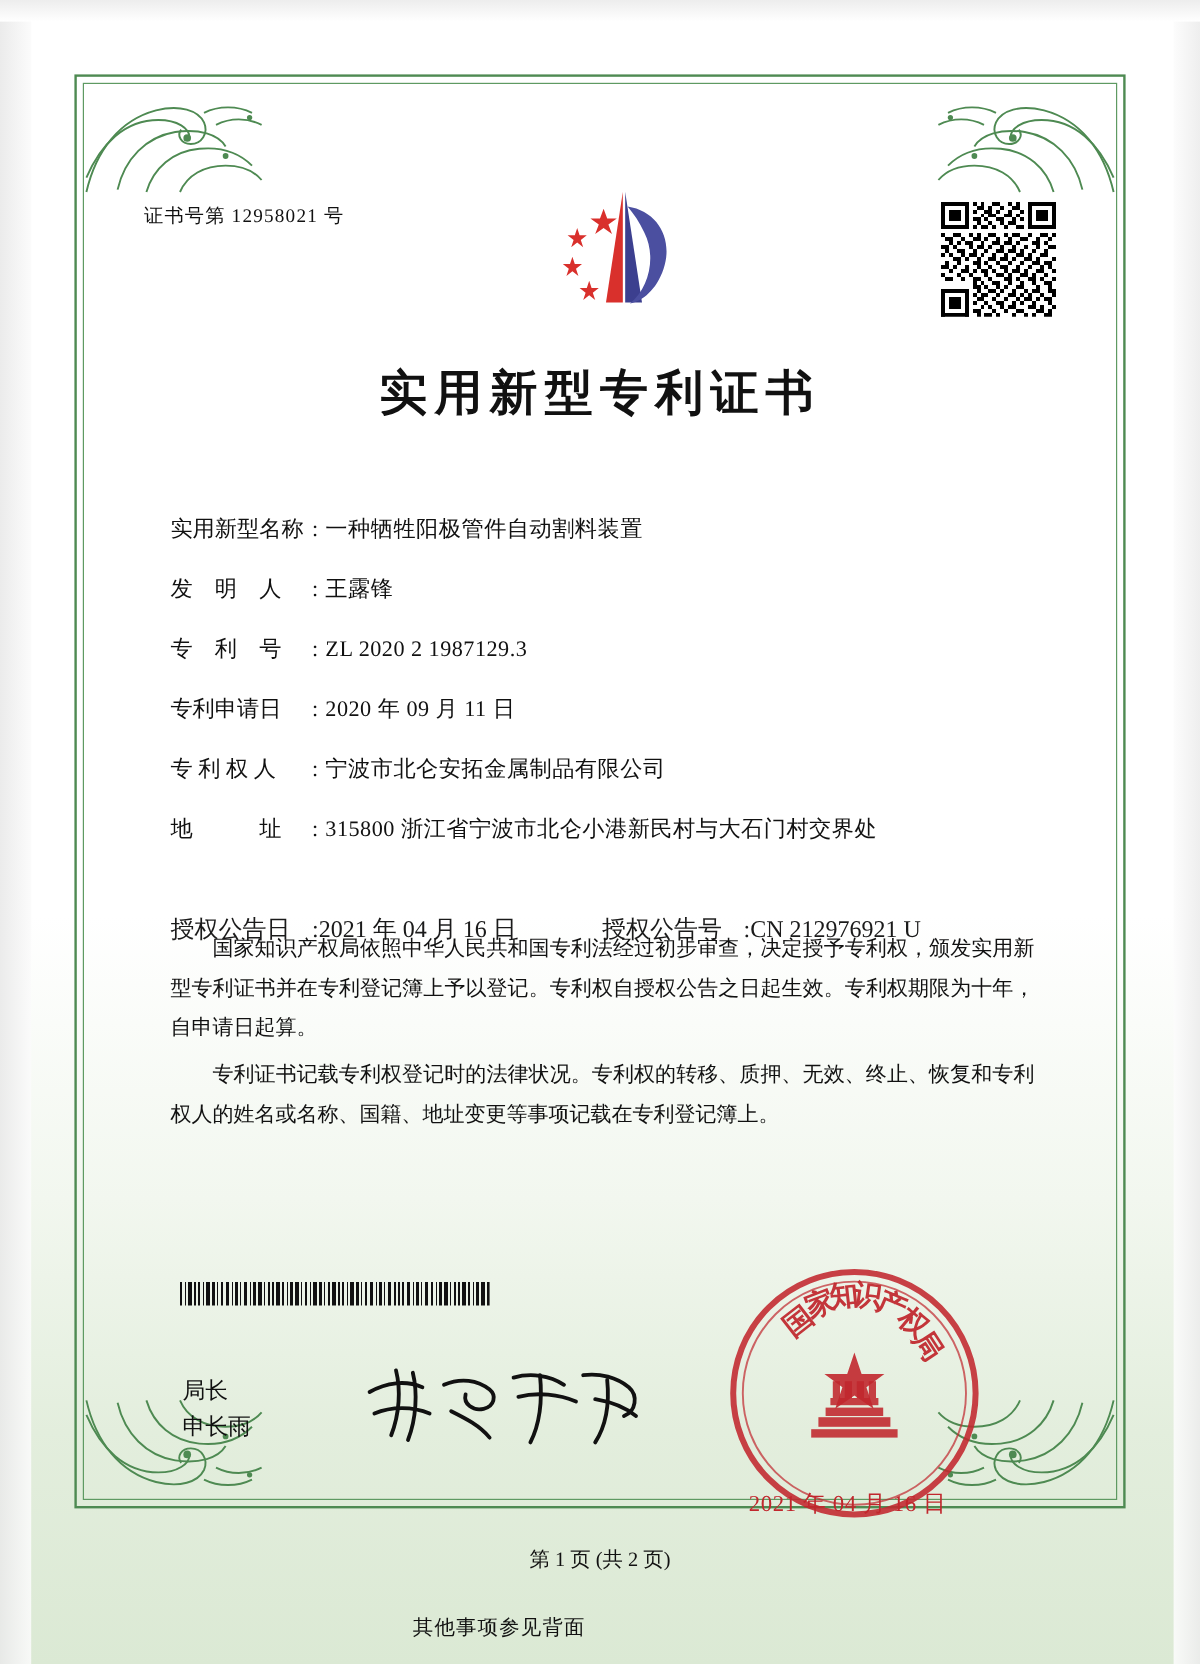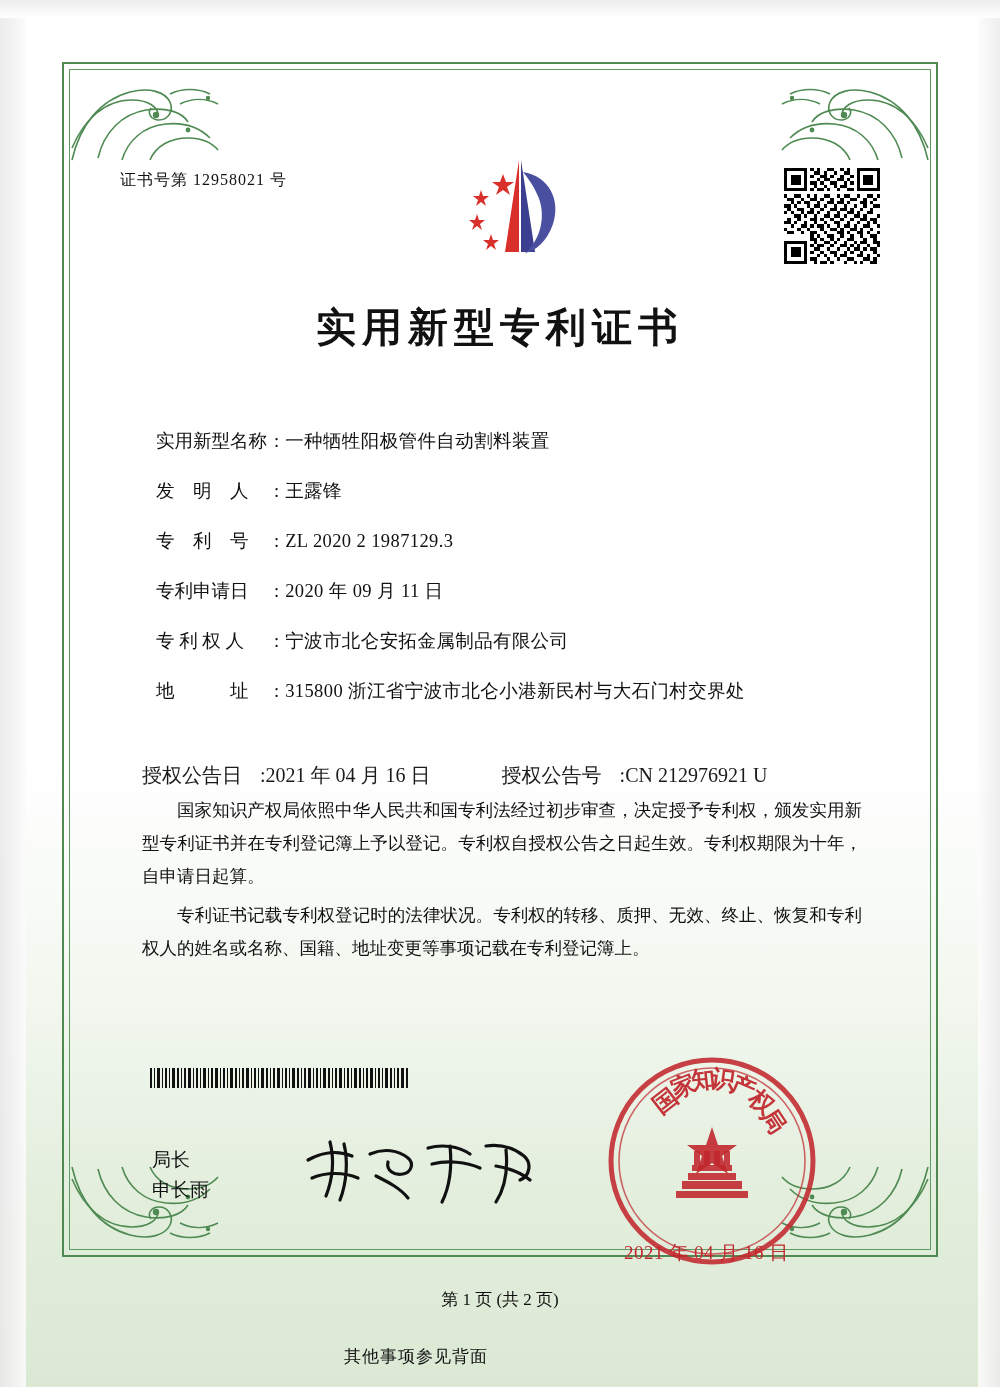--- a/index.html
+++ b/index.html
@@ -114,34 +114,33 @@
     align-items: baseline;
     margin-bottom: 25px;
     font-size: 18.5px;
     color: #111;
   }
   .field .label {
     width: 118px;
     flex: none;
     letter-spacing: 0;
     white-space: pre;
-    margin-left: 14px;
   }
   .field .colon { flex: none; margin-right: 6px; }
   .field .value { flex: 1; letter-spacing: .4px; }
 
   .field-row2 { display: flex; align-items: baseline; font-size: 20px; }
   .field-row2 .label2 { width: 118px; flex: none; white-space: pre; }
   .field-row2 .value2 { width: 236px; flex: none; }
   .field-row2 .label3 { width: 118px; flex: none; white-space: pre; }
   .field-row2 .value3 { flex: 1; margin-top: 36px; }
 
   .paras {
     position: absolute;
-    left: 142px; top: 794px;
+    left: 142px; top: 774px;
     width: 720px;
     font-size: 17.5px;
     line-height: 33px;
     color: #111;
     text-align: justify;
   }
   .paras p { margin: 0 0 6px 0; text-indent: 2em; }
 
   .barcode {
     position: absolute;

